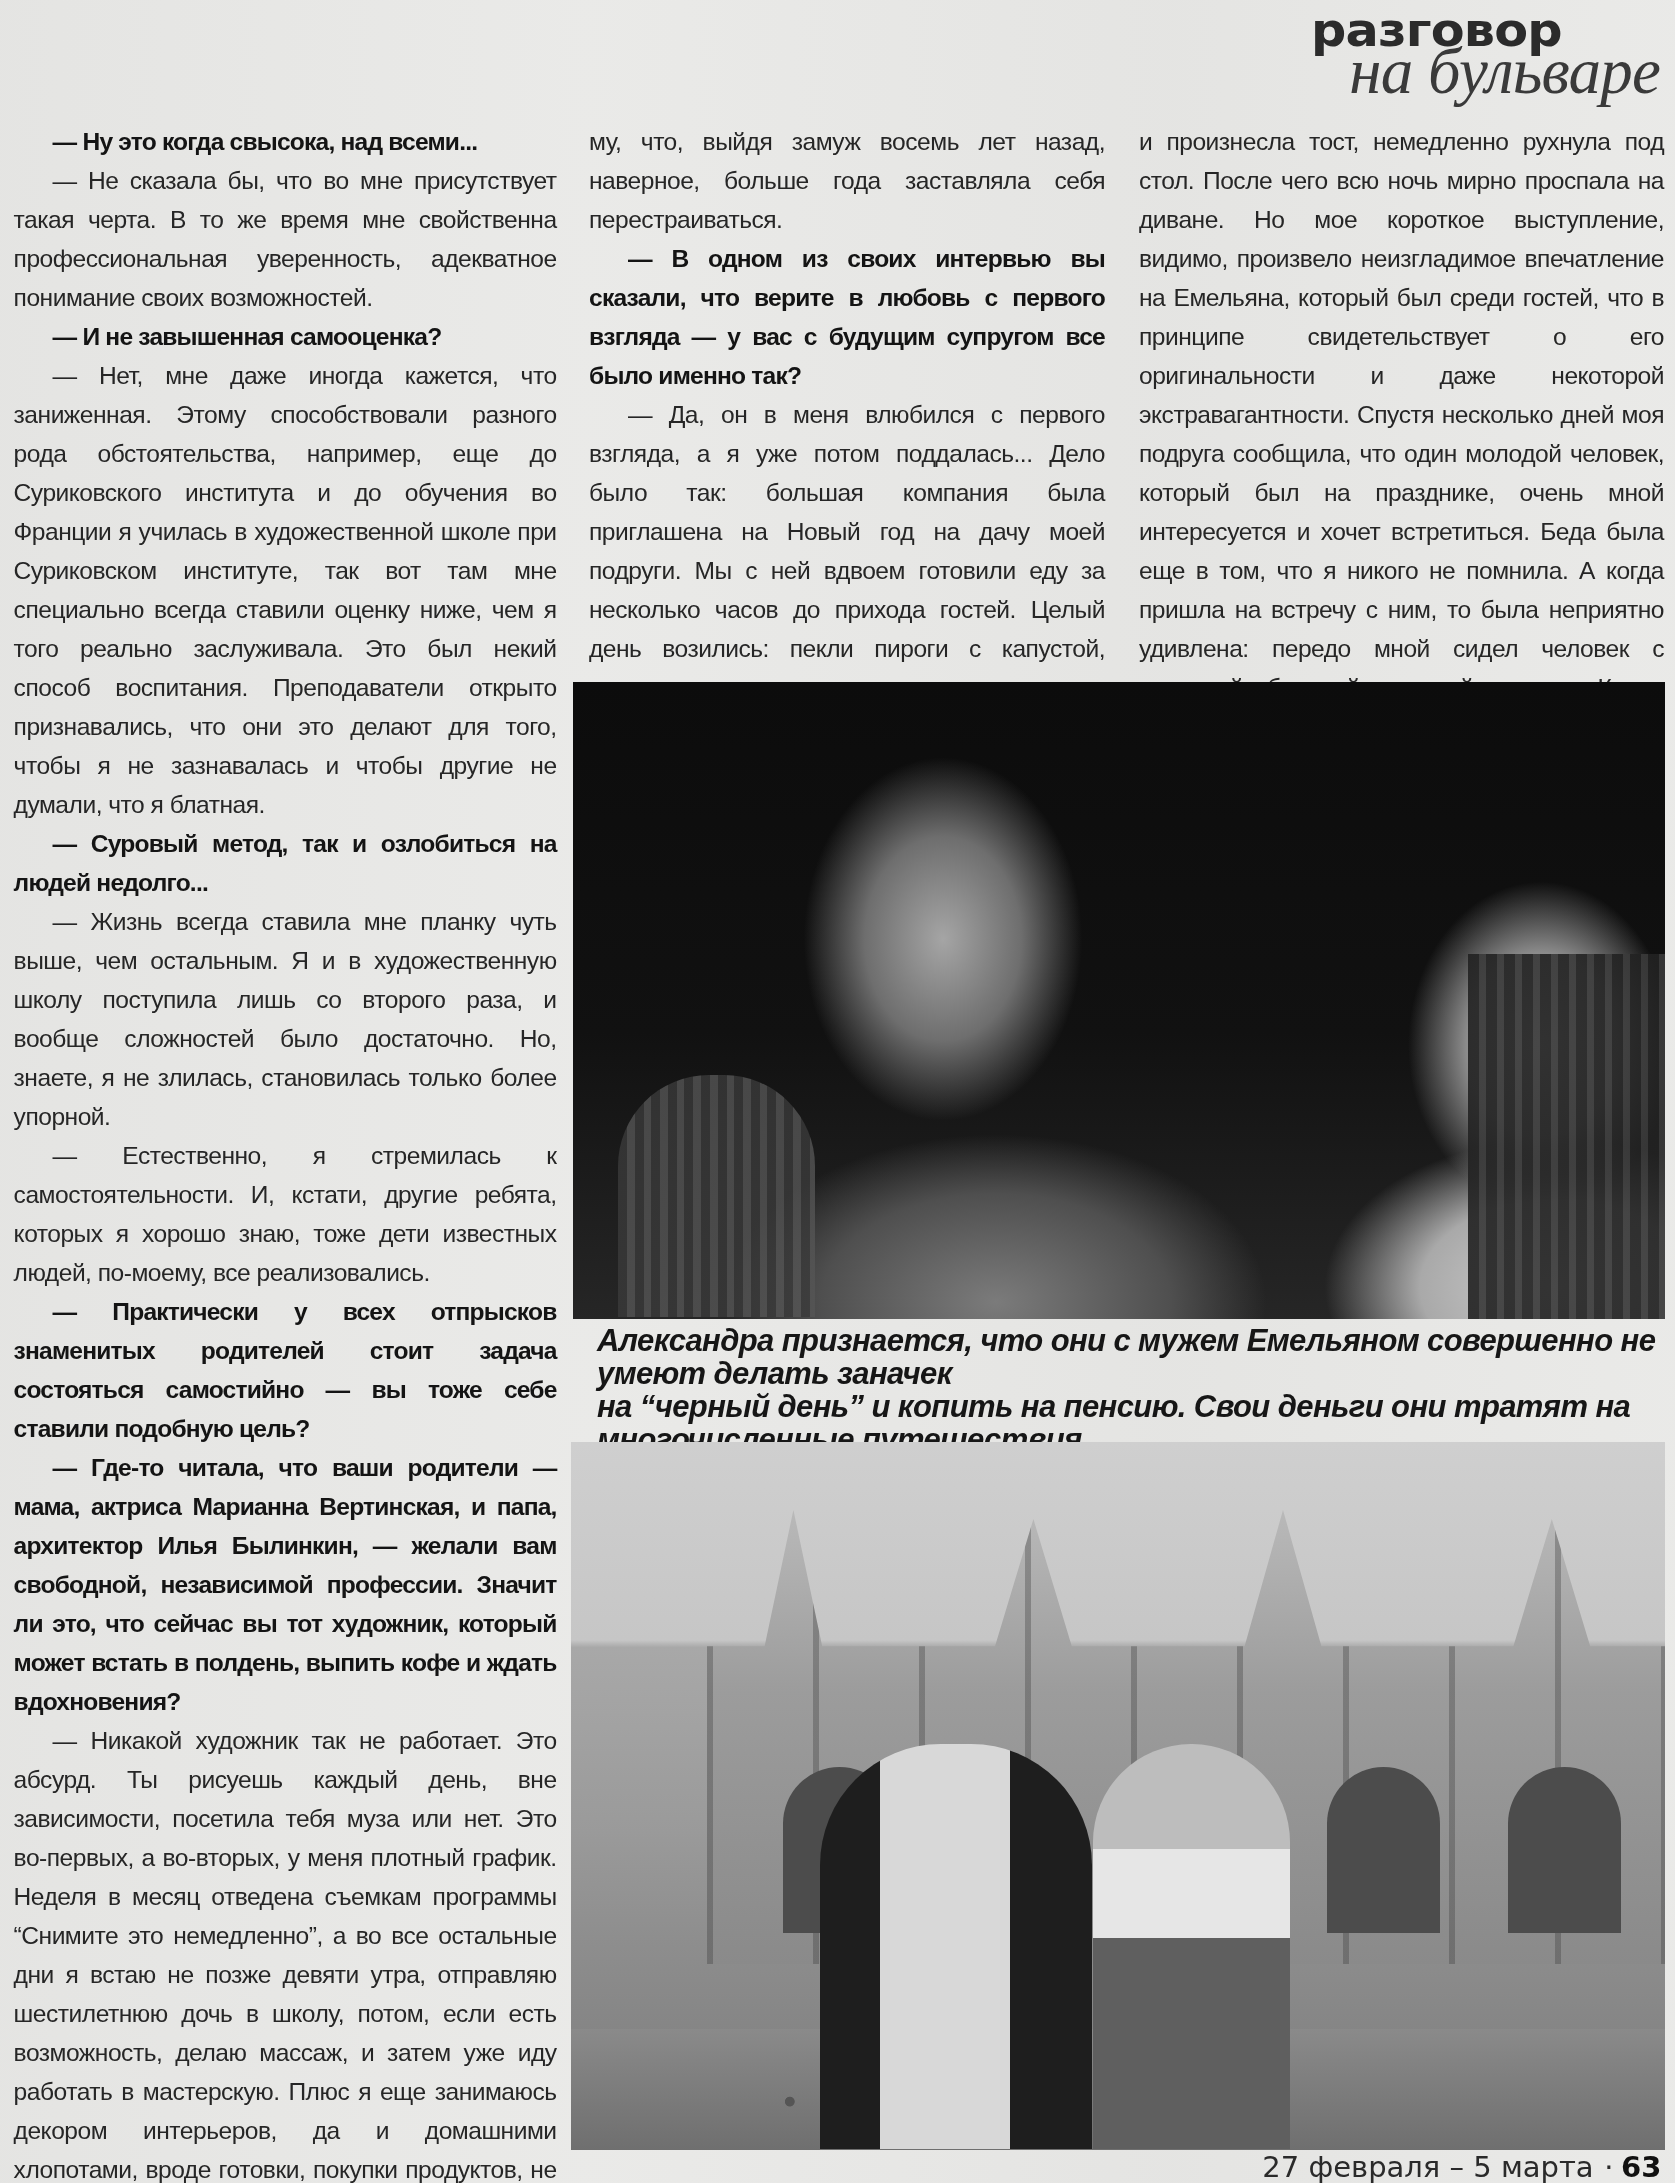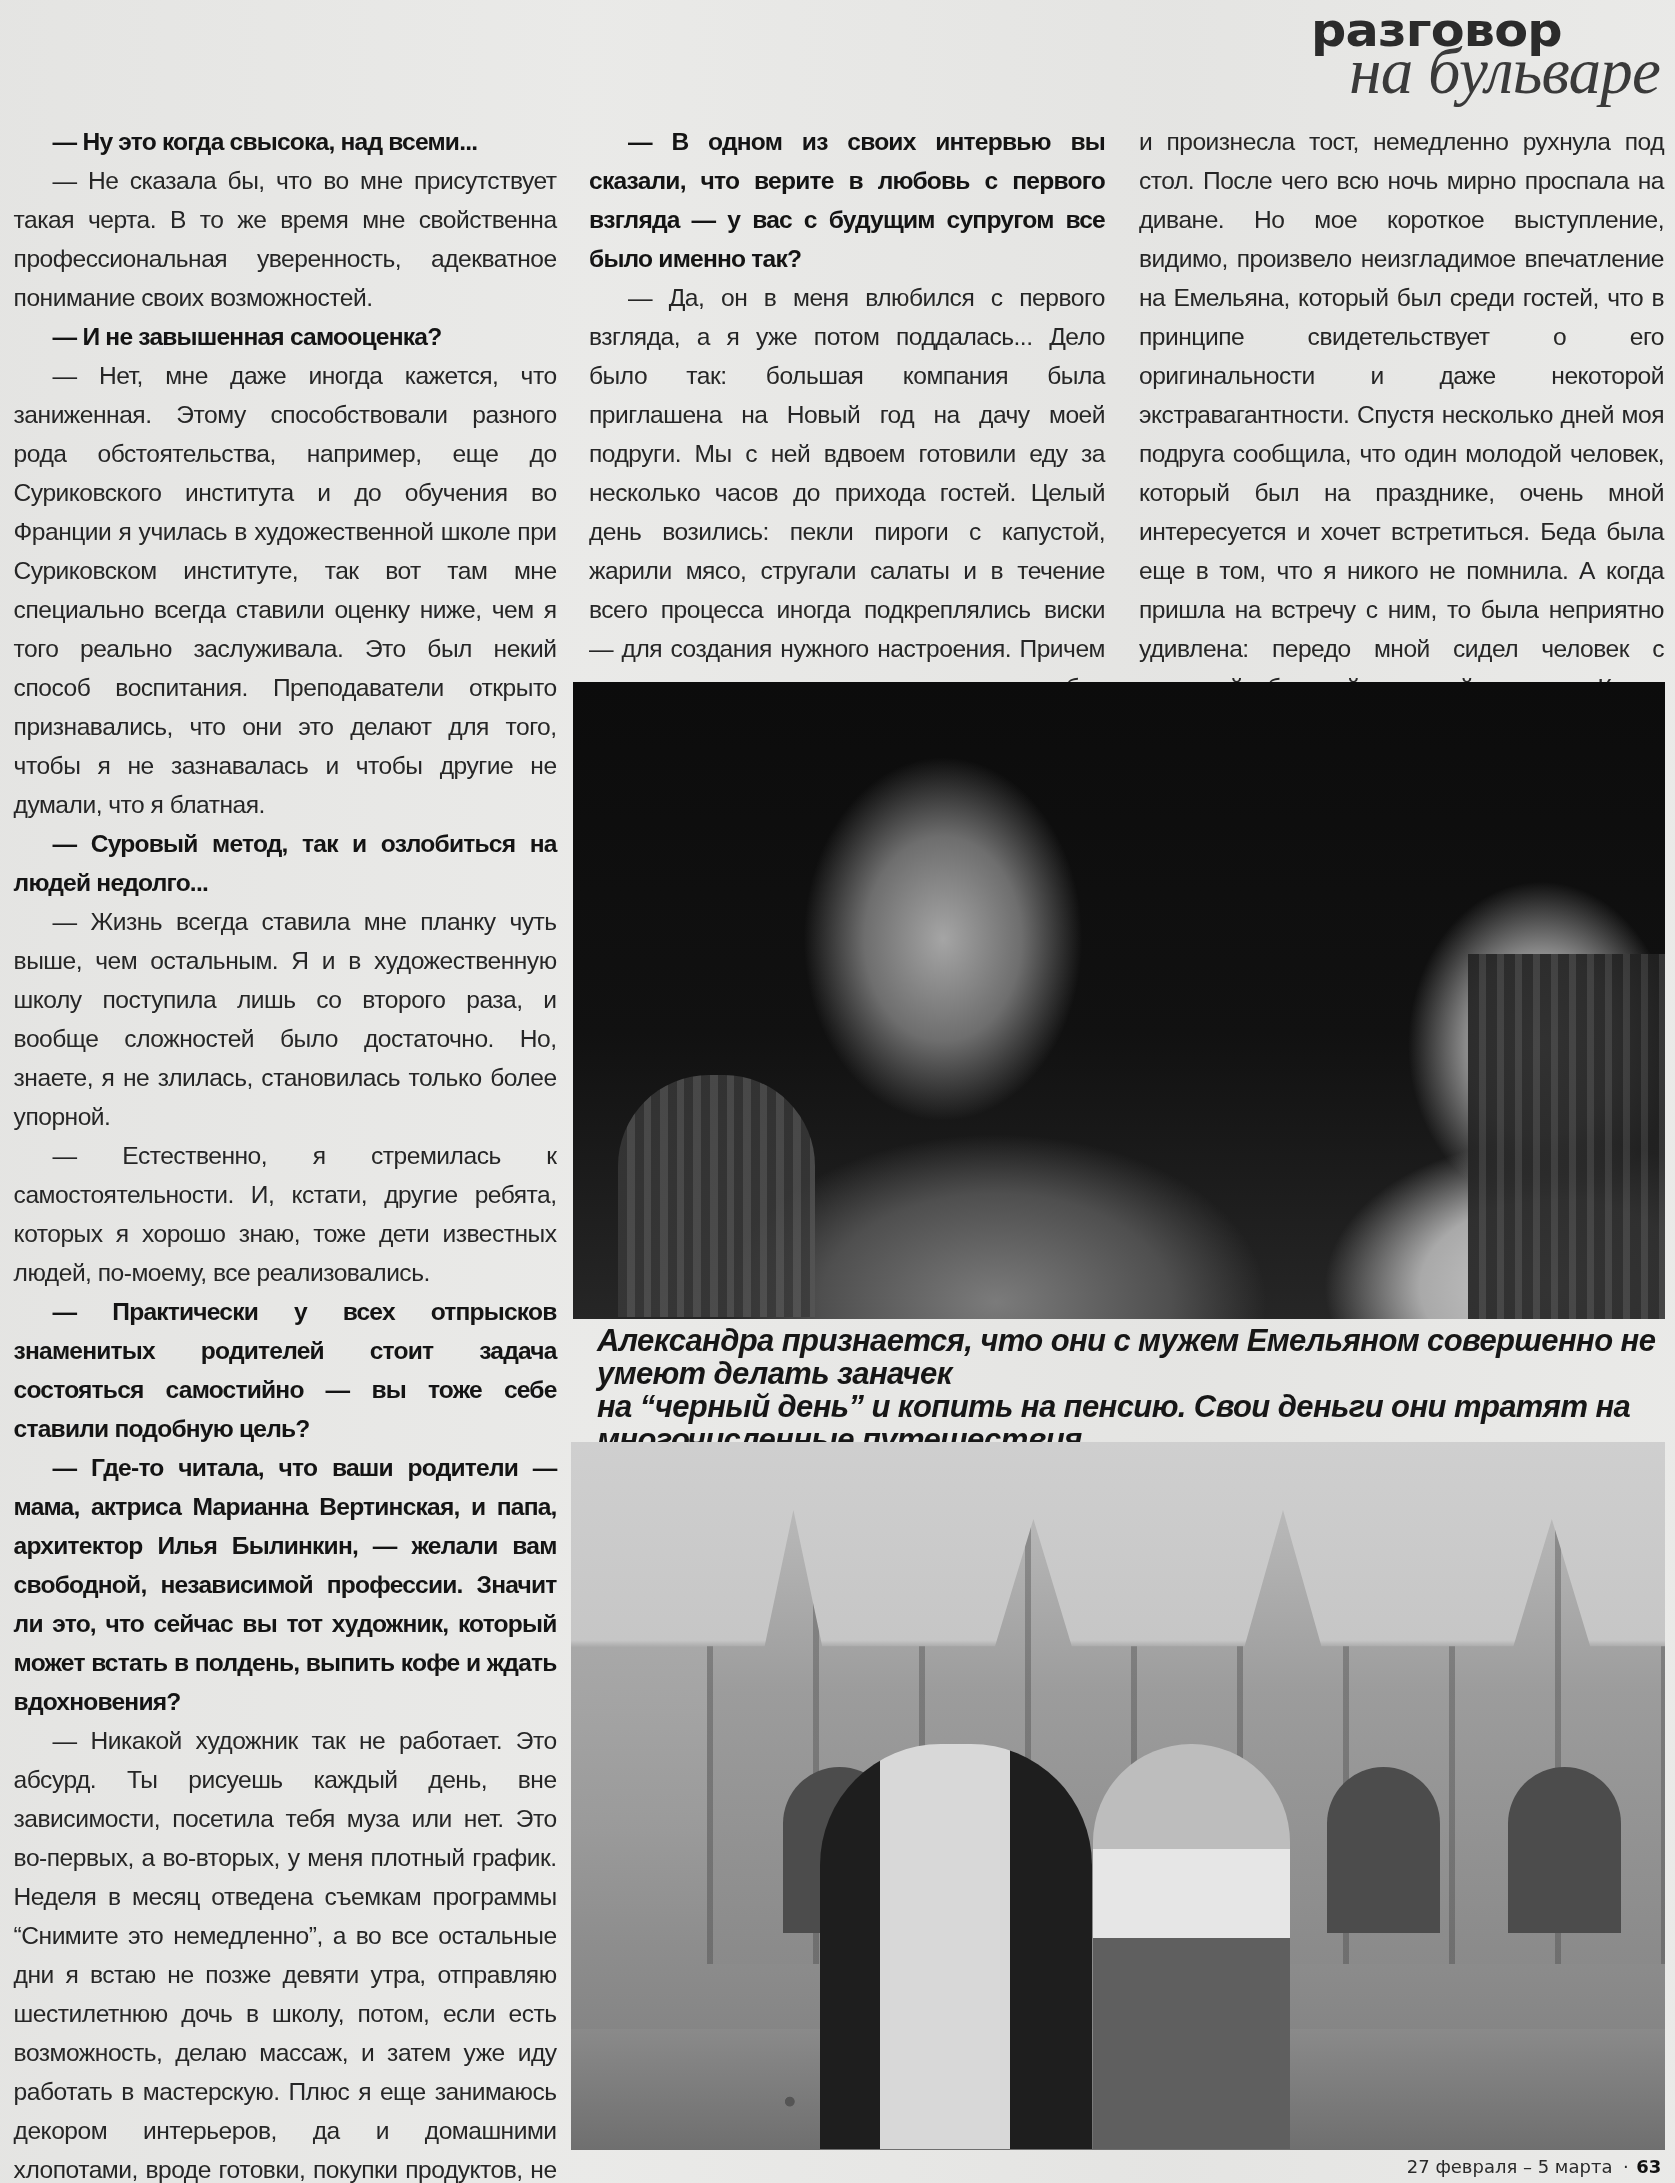--- a/index.html
+++ b/index.html
@@ -100,21 +100,21 @@
 
   .caption {
     position:absolute; left:597px; top:1324px; width:1066px;
     font-family:"Liberation Sans", sans-serif; font-weight:bold; font-style:italic;
     font-size:31px; line-height:33px; color:#161616; letter-spacing:-0.6px;
   }
   .caption p { margin:0; }
 
   .footer {
     position:absolute; right:13.6px; top:2152px; height:30px;
-    font-family:"DejaVu Sans", sans-serif; font-size:18px; color:#2a2a2a;
+    font-family:"DejaVu Sans", sans-serif; font-size:29px; color:#2a2a2a;
     line-height:30px; white-space:nowrap;
   }
   .footer .sep { margin:0 7.6px 0 10.6px; }
   .footer .page { font-weight:bold; color:#111; }
 </style>
 </head>
 <body>
 
 <div class="paper-tint"></div>
 
@@ -131,20 +131,21 @@
   <p class="para q">— Суровый метод, так и озлобиться на людей недолго...</p>
   <p class="para">— Жизнь всегда ставила мне планку чуть выше, чем остальным. Я и в художественную школу поступила лишь со второго раза, и вообще сложностей было достаточно. Но, знаете, я не злилась, становилась только более упорной.</p>
   <p class="para">— Естественно, я стремилась к самостоятельности. И, кстати, другие ребята, которых я хорошо знаю, тоже дети известных людей, по-моему, все реализовались.</p>
   <p class="para q">— Практически у всех отпрысков знаменитых родителей стоит задача состояться самостийно — вы тоже себе ставили подобную цель?</p>
   <p class="para q">— Где-то читала, что ваши родители — мама, актриса Марианна Вертинская, и папа, архитектор Илья Былинкин, — желали вам свободной, независимой профессии. Значит ли это, что сейчас вы тот художник, который может встать в полдень, выпить кофе и ждать вдохновения?</p>
   <p class="para">— Никакой художник так не работает. Это абсурд. Ты рисуешь каждый день, вне зависимости, посетила тебя муза или нет. Это во-первых, а во-вторых, у меня плотный график. Неделя в месяц отведена съемкам программы “Снимите это немедленно”, а во все остальные дни я встаю не позже девяти утра, отправляю шестилетнюю дочь в школу, потом, если есть возможность, делаю массаж, и затем уже иду работать в мастерскую. Плюс я еще занимаюсь декором интерьеров, да и домашними хлопотами, вроде готовки, покупки продуктов, не гнушаюсь. Так что моя любимая настольная книга — ежедневник, где все дела расписаны строго по часам.</p>
 
 </div>
 
 <div class="column col-mid">
+  <p>му, что, выйдя замуж восемь лет назад, наверное, больше года заставляла себя перестраиваться.</p>
   <p class="para q">— В одном из своих интервью вы сказали, что верите в любовь с первого взгляда — у вас с будущим супругом все было именно так?</p>
   <p class="para">— Да, он в меня влюбился с первого взгляда, а я уже потом поддалась... Дело было так: большая компания была приглашена на Новый год на дачу моей подруги. Мы с ней вдвоем готовили еду за несколько часов до прихода гостей. Целый день возились: пекли пироги с капустой, жарили мясо, стругали салаты и в течение всего процесса иногда подкреплялись виски — для создания нужного настроения. Причем пили мы по чуть-чуть, но к моменту боя курантов, когда все были в сборе, видимо, моя доза была уже столь велика, что я после того, как поднялась</p>
 </div>
 
 <div class="column col-right">
   <p>и произнесла тост, немедленно рухнула под стол. После чего всю ночь мирно проспала на диване. Но мое короткое выступление, видимо, произвело неизгладимое впечатление на Емельяна, который был среди гостей, что в принципе свидетельствует о его оригинальности и даже некоторой экстравагантности. Спустя несколько дней моя подруга сообщила, что один молодой человек, который был на празднике, очень мной интересуется и хочет встретиться. Беда была еще в том, что я никого не помнила. А когда пришла на встречу с ним, то была неприятно удивлена: передо мной сидел человек с огромной бородой лопатой, как у Карла Маркса. Я сказала подруге, что это точно не мой вариант, но на следующую нашу встречу он пришел уже гладко выбритым. И это меня сразу подкупило: человек был явно</p>
 </div>
 
 <div class="photo photo-top">
   <div class="chair"></div>

